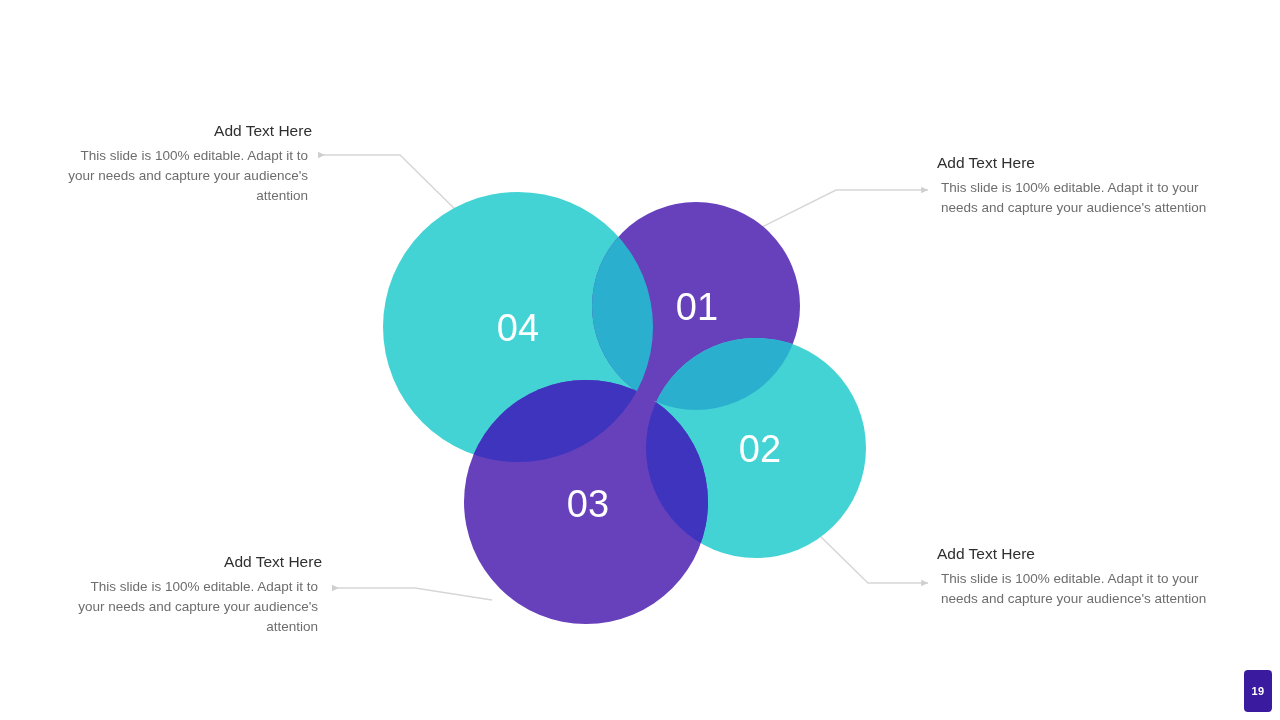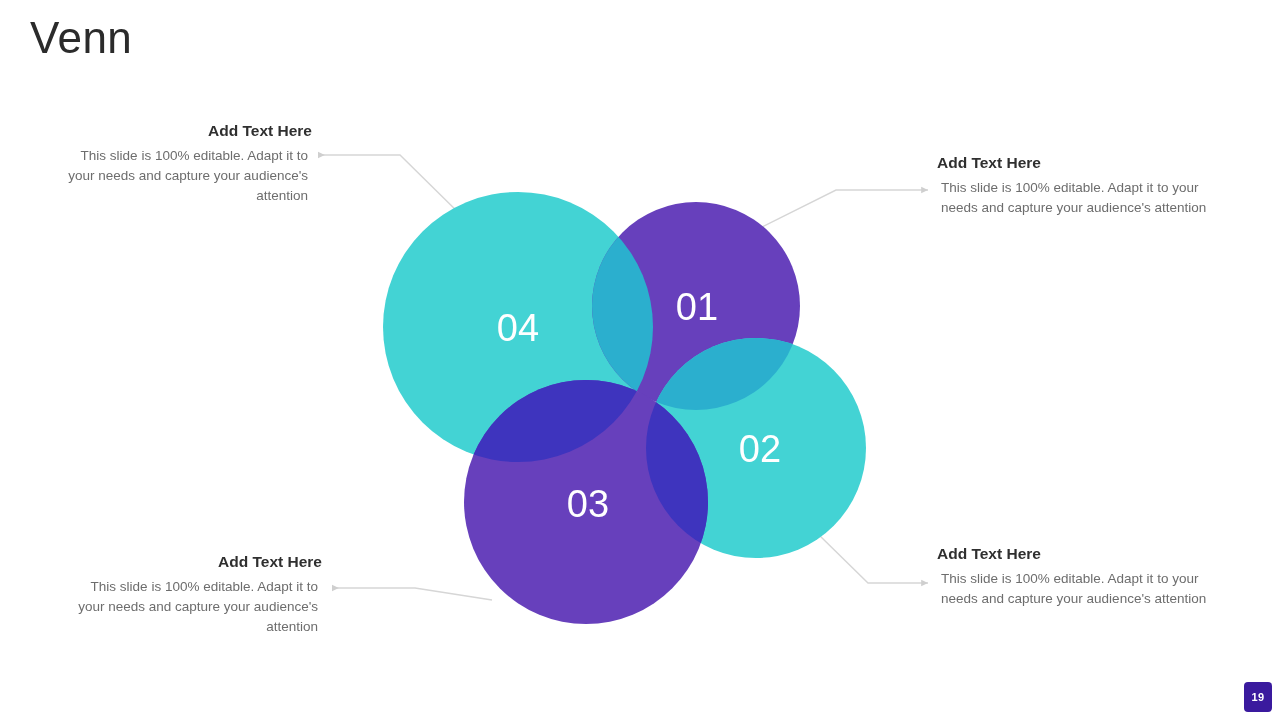--- a/index.html
+++ b/index.html
@@ -46,21 +46,21 @@
     width: 1280px;
     height: 720px;
   }
 
   
   .callout {
     position: absolute;
   }
   .callout-title {
     font-size: 15.5px;
-    font-weight: bold;
+    font-weight: normal;
     color: #2f2f2f;
     line-height: 21px;
     margin: 0 0 5px 0;
     white-space: nowrap;
   }
   .callout-body {
     font-size: 13.5px;
     font-weight: normal;
     color: #6d6d6d;
     line-height: 20px;
@@ -74,38 +74,37 @@
   #callout-top-right  { left: 937px; top: 152px; width: 278px; }
   #callout-bottom-left{ left: 60px;  top: 551px; width: 262px; }
   #callout-bottom-right{left: 937px; top: 543px; width: 278px; }
 
   
   #page-number-badge {
     position: absolute;
     right: 8px;
     bottom: 8px;
     width: 28px;
-    height: 30px;
+    height: 42px;
     border-radius: 4px;
     background: #3a1a9e;
     color: #ffffff;
     font-size: 11px;
     font-weight: bold;
     display: flex;
     align-items: center;
     justify-content: center;
     letter-spacing: 0.3px;
   }
 </style>
 </head>
 <body>
 
 <div id="slide">
 
-  <div id="page-title">Venn</div>
 
   <svg id="venn-stage" viewBox="0 0 1280 720" xmlns="http://www.w3.org/2000/svg">
 
     <defs>
       <marker id="arrow-left" markerWidth="9" markerHeight="9" refX="8" refY="4.5" orient="auto-start-reverse" markerUnits="userSpaceOnUse">
         <path d="M 8 1.2 L 1.2 4.5 L 8 7.8 z" fill="#cfcfcf"></path>
       </marker>
       <marker id="arrow-right" markerWidth="9" markerHeight="9" refX="8" refY="4.5" orient="auto" markerUnits="userSpaceOnUse">
         <path d="M 1.2 1.2 L 8 4.5 L 1.2 7.8 z" fill="#cfcfcf"></path>
       </marker>

